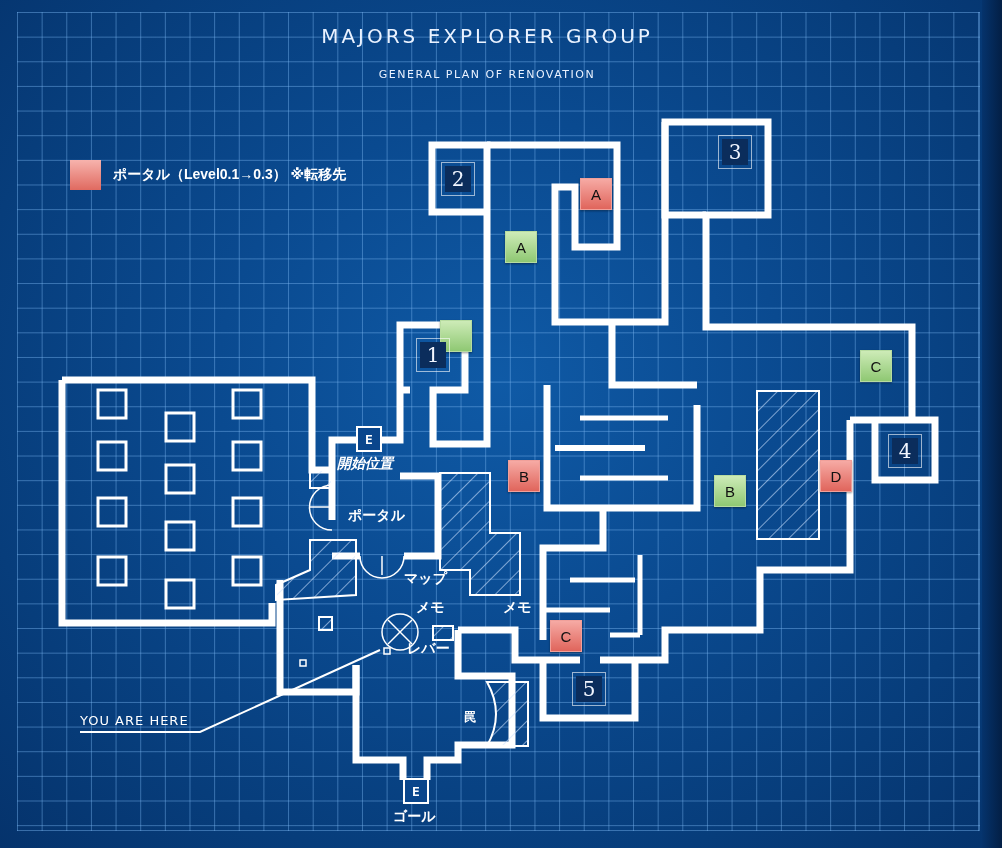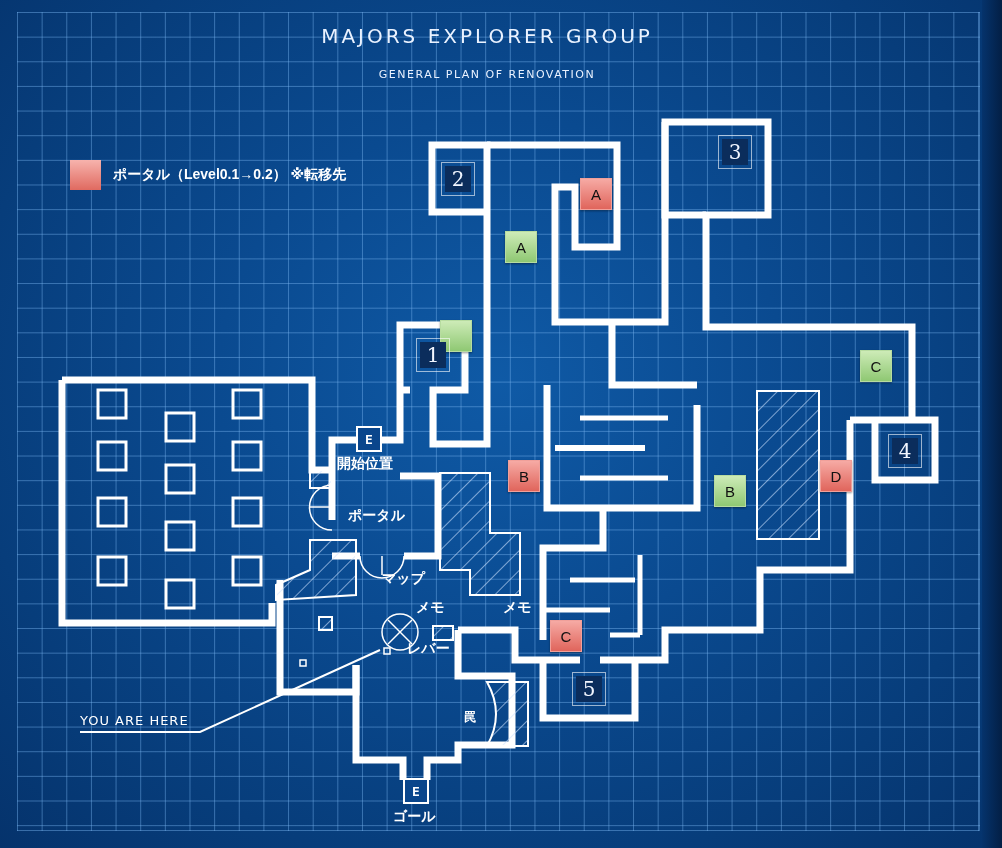--- a/index.html
+++ b/index.html
@@ -134,21 +134,21 @@
     </g>
 
     <polyline points="80,732 200,732 380,650" fill="none" stroke="#fff" stroke-width="2"></polyline>
   </svg>
 
   <div class="title t1">MAJORS EXPLORER GROUP</div>
   <div class="title t2">GENERAL PLAN OF RENOVATION</div>
 
   <div class="legend-row" style="top:160px;">
     <div class="legend-swatch sw-red"></div>
-    <span class="legend-text">ポータル（Level0.1→0.2） ※転移先</span>
+    <span class="legend-text">ポータル（Level0.1→0.3） ※転移先</span>
   </div>
 
   <div class="marker m-green" style="left:440px;top:320px;">
       <span></span>
     </div>
   <div class="marker m-green" style="left:505px;top:231px;">
       <span>A</span>
     </div>
   <div class="marker m-green" style="left:714px;top:475px;">
       <span>B</span>
@@ -172,22 +172,22 @@
 
   <div class="room-num" style="left:420px;top:342px;">1</div>
   <div class="room-num" style="left:445px;top:166px;">2</div>
   <div class="room-num" style="left:722px;top:139px;">3</div>
   <div class="room-num" style="left:892px;top:438px;">4</div>
   <div class="room-num" style="left:576px;top:676px;">5</div>
 
   <div class="exit" style="left:356px;top:426px;">E</div>
   <div class="exit" style="left:403px;top:778px;">E</div>
 
-  <div class="lbl" style="left:337px;top:455px;">開始位置</div>
+  <div class="lbl" style="left:337px;top:455px;font-style:italic;">開始位置</div>
   <div class="lbl" style="left:348px;top:507px;">ポータル</div>
-  <div class="lbl" style="left:382px;top:570px;">マップ</div>
+  <div class="lbl" style="left:404px;top:570px;">マップ</div>
   <div class="lbl" style="left:416px;top:599px;">メモ</div>
   <div class="lbl" style="left:503px;top:599px;">メモ</div>
   <div class="lbl" style="left:407px;top:640px;">レバー</div>
   <div class="lbl" style="left:464px;top:709px;font-size:12px;">罠</div>
   <div class="lbl" style="left:393px;top:808px;">ゴール</div>
   <div class="you">YOU ARE HERE</div>
 </div>
 
 </body></html>

